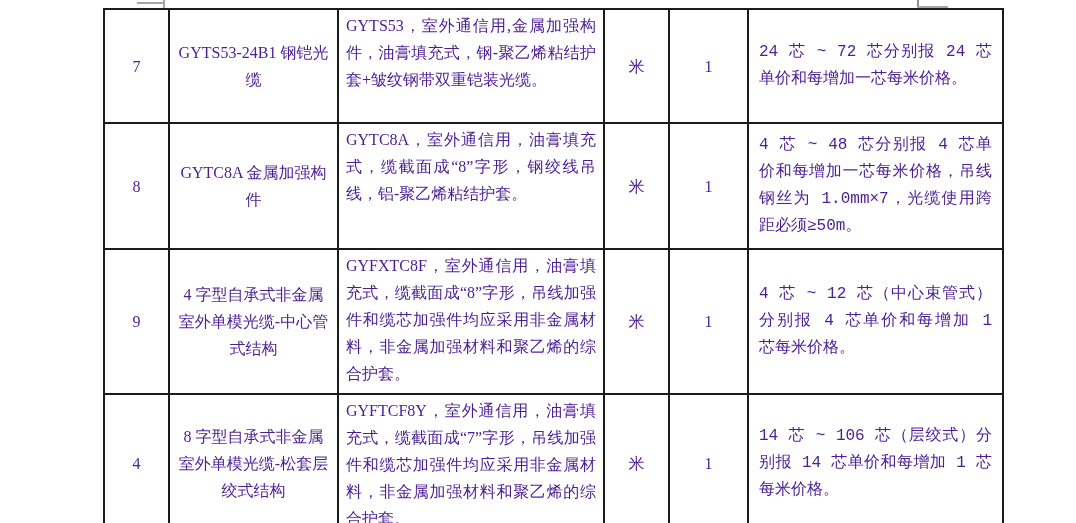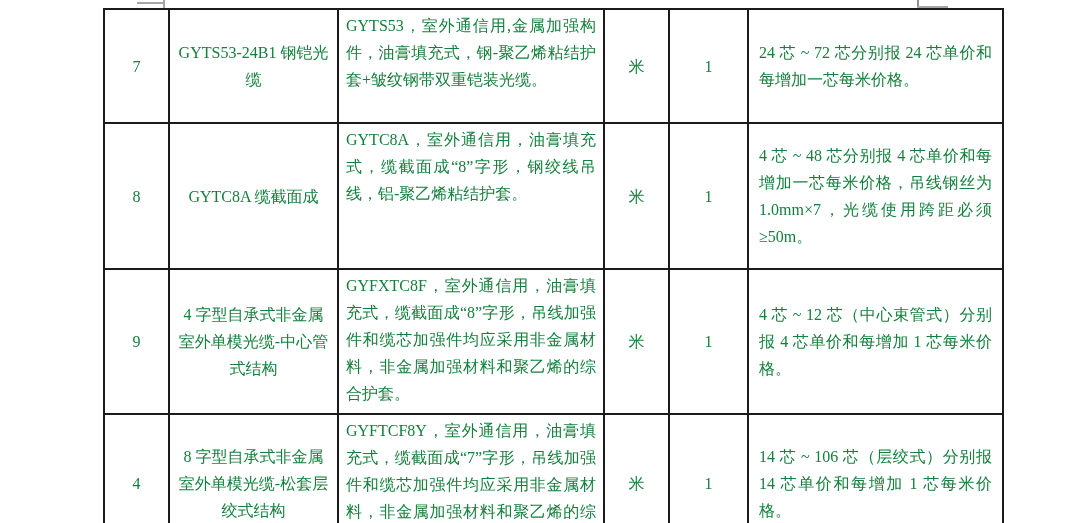--- a/index.html
+++ b/index.html
@@ -21,34 +21,34 @@
     left: 103px;
     top: 8px;
     width: 899px;
     border-collapse: collapse;
     table-layout: fixed;
   }
   table.spec td {
     border: 2px solid #1b1b1b;
     font-size: 16px;
     line-height: 27px;
-    color: #15803d;
+    color: #4c1d95;
     overflow: hidden;
   }
   tr.r0 { height: 114px; }
   tr.r1 { height: 114px; }
   tr.r2 { height: 145px; }
   tr.r3 { height: 136px; }
   tr.r3 td { border-bottom-width: 3px; }
   .c-no   { text-align: center; vertical-align: middle; }
   .c-name { text-align: center; vertical-align: middle; padding: 6px 6px; }
   .c-desc { text-align: justify; vertical-align: top; padding: 2px 7px 0 7px; }
   .c-unit { text-align: center; vertical-align: middle; }
   .c-qty  { text-align: center; vertical-align: middle; }
-  .c-note { text-align: justify; vertical-align: middle; padding: 18px 10px; }
+  .c-note { text-align: justify; vertical-align: middle; padding: 8px 10px; font-family: Liberation Mono, monospace; }
   
   .frag { position: absolute; background: #a6a6a6; }
   .frag-tl-h { left: 137px; top: 2px;  width: 28px; height: 2px; }
   .frag-tl-v { left: 163px; top: 0;    width: 2px;  height: 8px; }
   .frag-tr-v { left: 917px; top: 0;    width: 2px;  height: 8px; background: #8d8d8d; }
   .frag-tr-h { left: 917px; top: 6px;  width: 31px; height: 2px; }
 </style>
 </head>
 <body>
 
@@ -72,21 +72,21 @@
       <tr class="r0">
         <td class="c-no">7</td>
         <td class="c-name">GYTS53-24B1 钢铠光缆</td>
         <td class="c-desc">GYTS53，室外通信用,金属加强构件，油膏填充式，钢-聚乙烯粘结护套+皱纹钢带双重铠装光缆。</td>
         <td class="c-unit">米</td>
         <td class="c-qty">1</td>
         <td class="c-note">24 芯 ~ 72 芯分别报 24 芯单价和每增加一芯每米价格。</td>
       </tr>
       <tr class="r1">
         <td class="c-no">8</td>
-        <td class="c-name">GYTC8A 缆截面成</td>
+        <td class="c-name">GYTC8A 金属加强构件</td>
         <td class="c-desc">GYTC8A，室外通信用，油膏填充式，缆截面成“8”字形，钢绞线吊线，铝-聚乙烯粘结护套。</td>
         <td class="c-unit">米</td>
         <td class="c-qty">1</td>
         <td class="c-note">4 芯 ~ 48 芯分别报 4 芯单价和每增加一芯每米价格，吊线钢丝为 1.0mm×7，光缆使用跨距必须≥50m。</td>
       </tr>
       <tr class="r2">
         <td class="c-no">9</td>
         <td class="c-name">4 字型自承式非金属室外单模光缆-中心管式结构</td>
         <td class="c-desc">GYFXTC8F，室外通信用，油膏填充式，缆截面成“8”字形，吊线加强件和缆芯加强件均应采用非金属材料，非金属加强材料和聚乙烯的综合护套。</td>
         <td class="c-unit">米</td>

